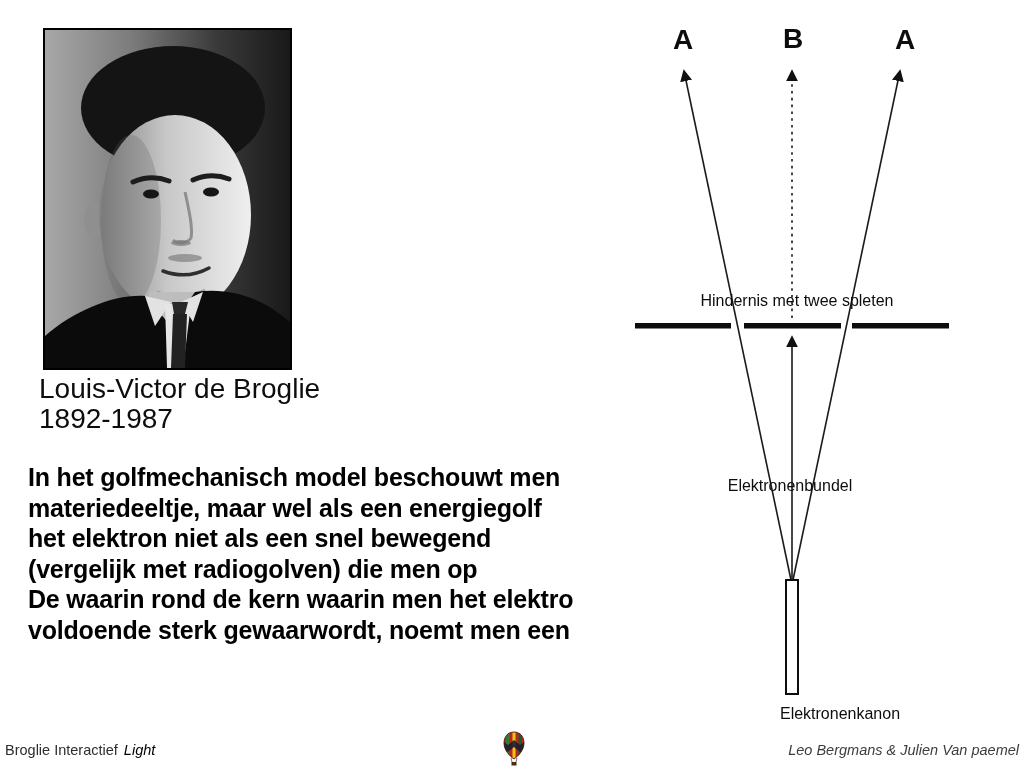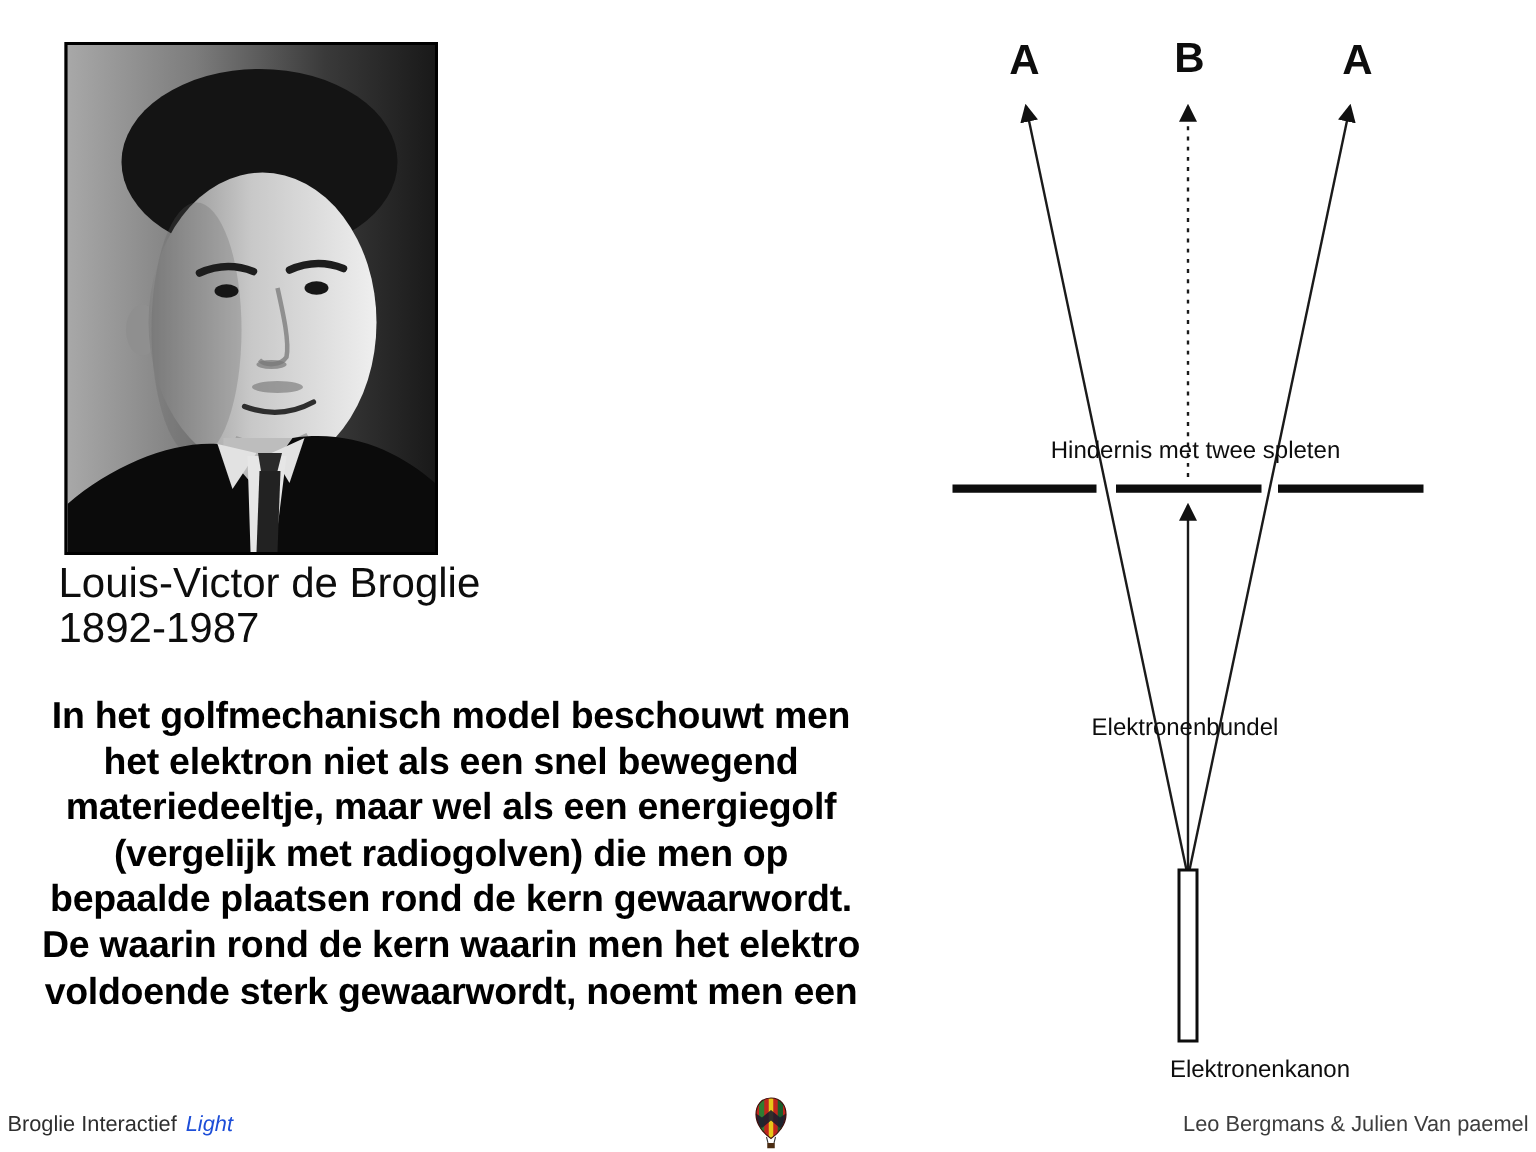--- a/index.html
+++ b/index.html
@@ -9,36 +9,36 @@
   }
   
   .portrait-frame{position:absolute;left:43px;top:28px;width:245px;height:338px;
     border:2px solid #000;box-sizing:content-box;background:#555;}
   .portrait-frame svg{display:block;}
   
   .caption{position:absolute;left:39px;top:374px;font-size:28px;line-height:30px;color:#0d0d0d;}
   
   .intro{position:absolute;left:28px;top:462px;font-size:25px;line-height:30.6px;
     font-weight:700;color:#000;letter-spacing:-0.2px;}
-  .intro div{white-space:nowrap;text-align:center;}
+  .intro div{white-space:nowrap;}
   
   .diagram-svg{position:absolute;left:0;top:0;width:1024px;height:768px;}
   .dlabel{position:absolute;text-align:center;color:#0d0d0d;}
   .dlabel.big{font-weight:700;font-size:28px;line-height:30px;width:40px;}
   .dlabel.small{font-size:16px;line-height:24px;}
   .lbl-a-left{left:663px;top:25px;}
   .lbl-b{left:773px;top:24px;}
   .lbl-a-right{left:885px;top:25px;}
   .lbl-barrier{left:627px;top:289px;width:340px;}
   .lbl-beam{left:690px;top:446px;width:200px;margin-top:28px;}
   .lbl-gun{left:740px;top:702px;width:200px;}
   
   .footer-left{position:absolute;left:5px;top:742px;font-size:14.5px;color:#2e2e2e;}
-  .footer-left .edition{font-style:italic;color:#1d4ed8;margin-left:6px;}
-  .footer-right{position:absolute;right:5px;top:742px;font-size:14.5px;color:#3d3d3d;}
+  .footer-left .edition{font-style:italic;color:#000000;margin-left:6px;}
+  .footer-right{position:absolute;right:5px;top:742px;font-size:14.5px;color:#3d3d3d;font-style:italic;}
   .balloon{position:absolute;left:502px;top:731px;width:24px;height:36px;}
 </style>
 </head>
 <body>
 
 <div class="slide">
 
   <svg class="diagram-svg" viewBox="0 0 1024 768" aria-hidden="true">
     <defs>
       <marker id="ah" markerUnits="userSpaceOnUse" markerWidth="12" markerHeight="12" viewBox="0 0 10 10" refX="8.5" refY="5" orient="auto">
@@ -98,24 +98,23 @@
     </svg>
   </div>
 
   <div class="caption">
     <div>Louis-Victor de Broglie</div>
     <div>1892-1987</div>
   </div>
 
   <div class="intro">
     <div>In het golfmechanisch model beschouwt men</div>
+    <div>materiedeeltje, maar wel als een energiegolf</div>
     <div>het elektron niet als een snel bewegend</div>
-    <div>materiedeeltje, maar wel als een energiegolf</div>
     <div>(vergelijk met radiogolven) die men op</div>
-    <div>bepaalde plaatsen rond de kern gewaarwordt.</div>
     <div>De waarin rond de kern waarin men het elektro</div>
     <div>voldoende sterk gewaarwordt, noemt men een</div>
   </div>
 
   <div class="dlabel big lbl-a-left">A</div>
   <div class="dlabel big lbl-b">B</div>
   <div class="dlabel big lbl-a-right">A</div>
   <div class="dlabel small lbl-barrier">Hindernis met twee spleten</div>
   <div class="dlabel small lbl-beam">Elektronenbundel</div>
   <div class="dlabel small lbl-gun">Elektronenkanon</div>

